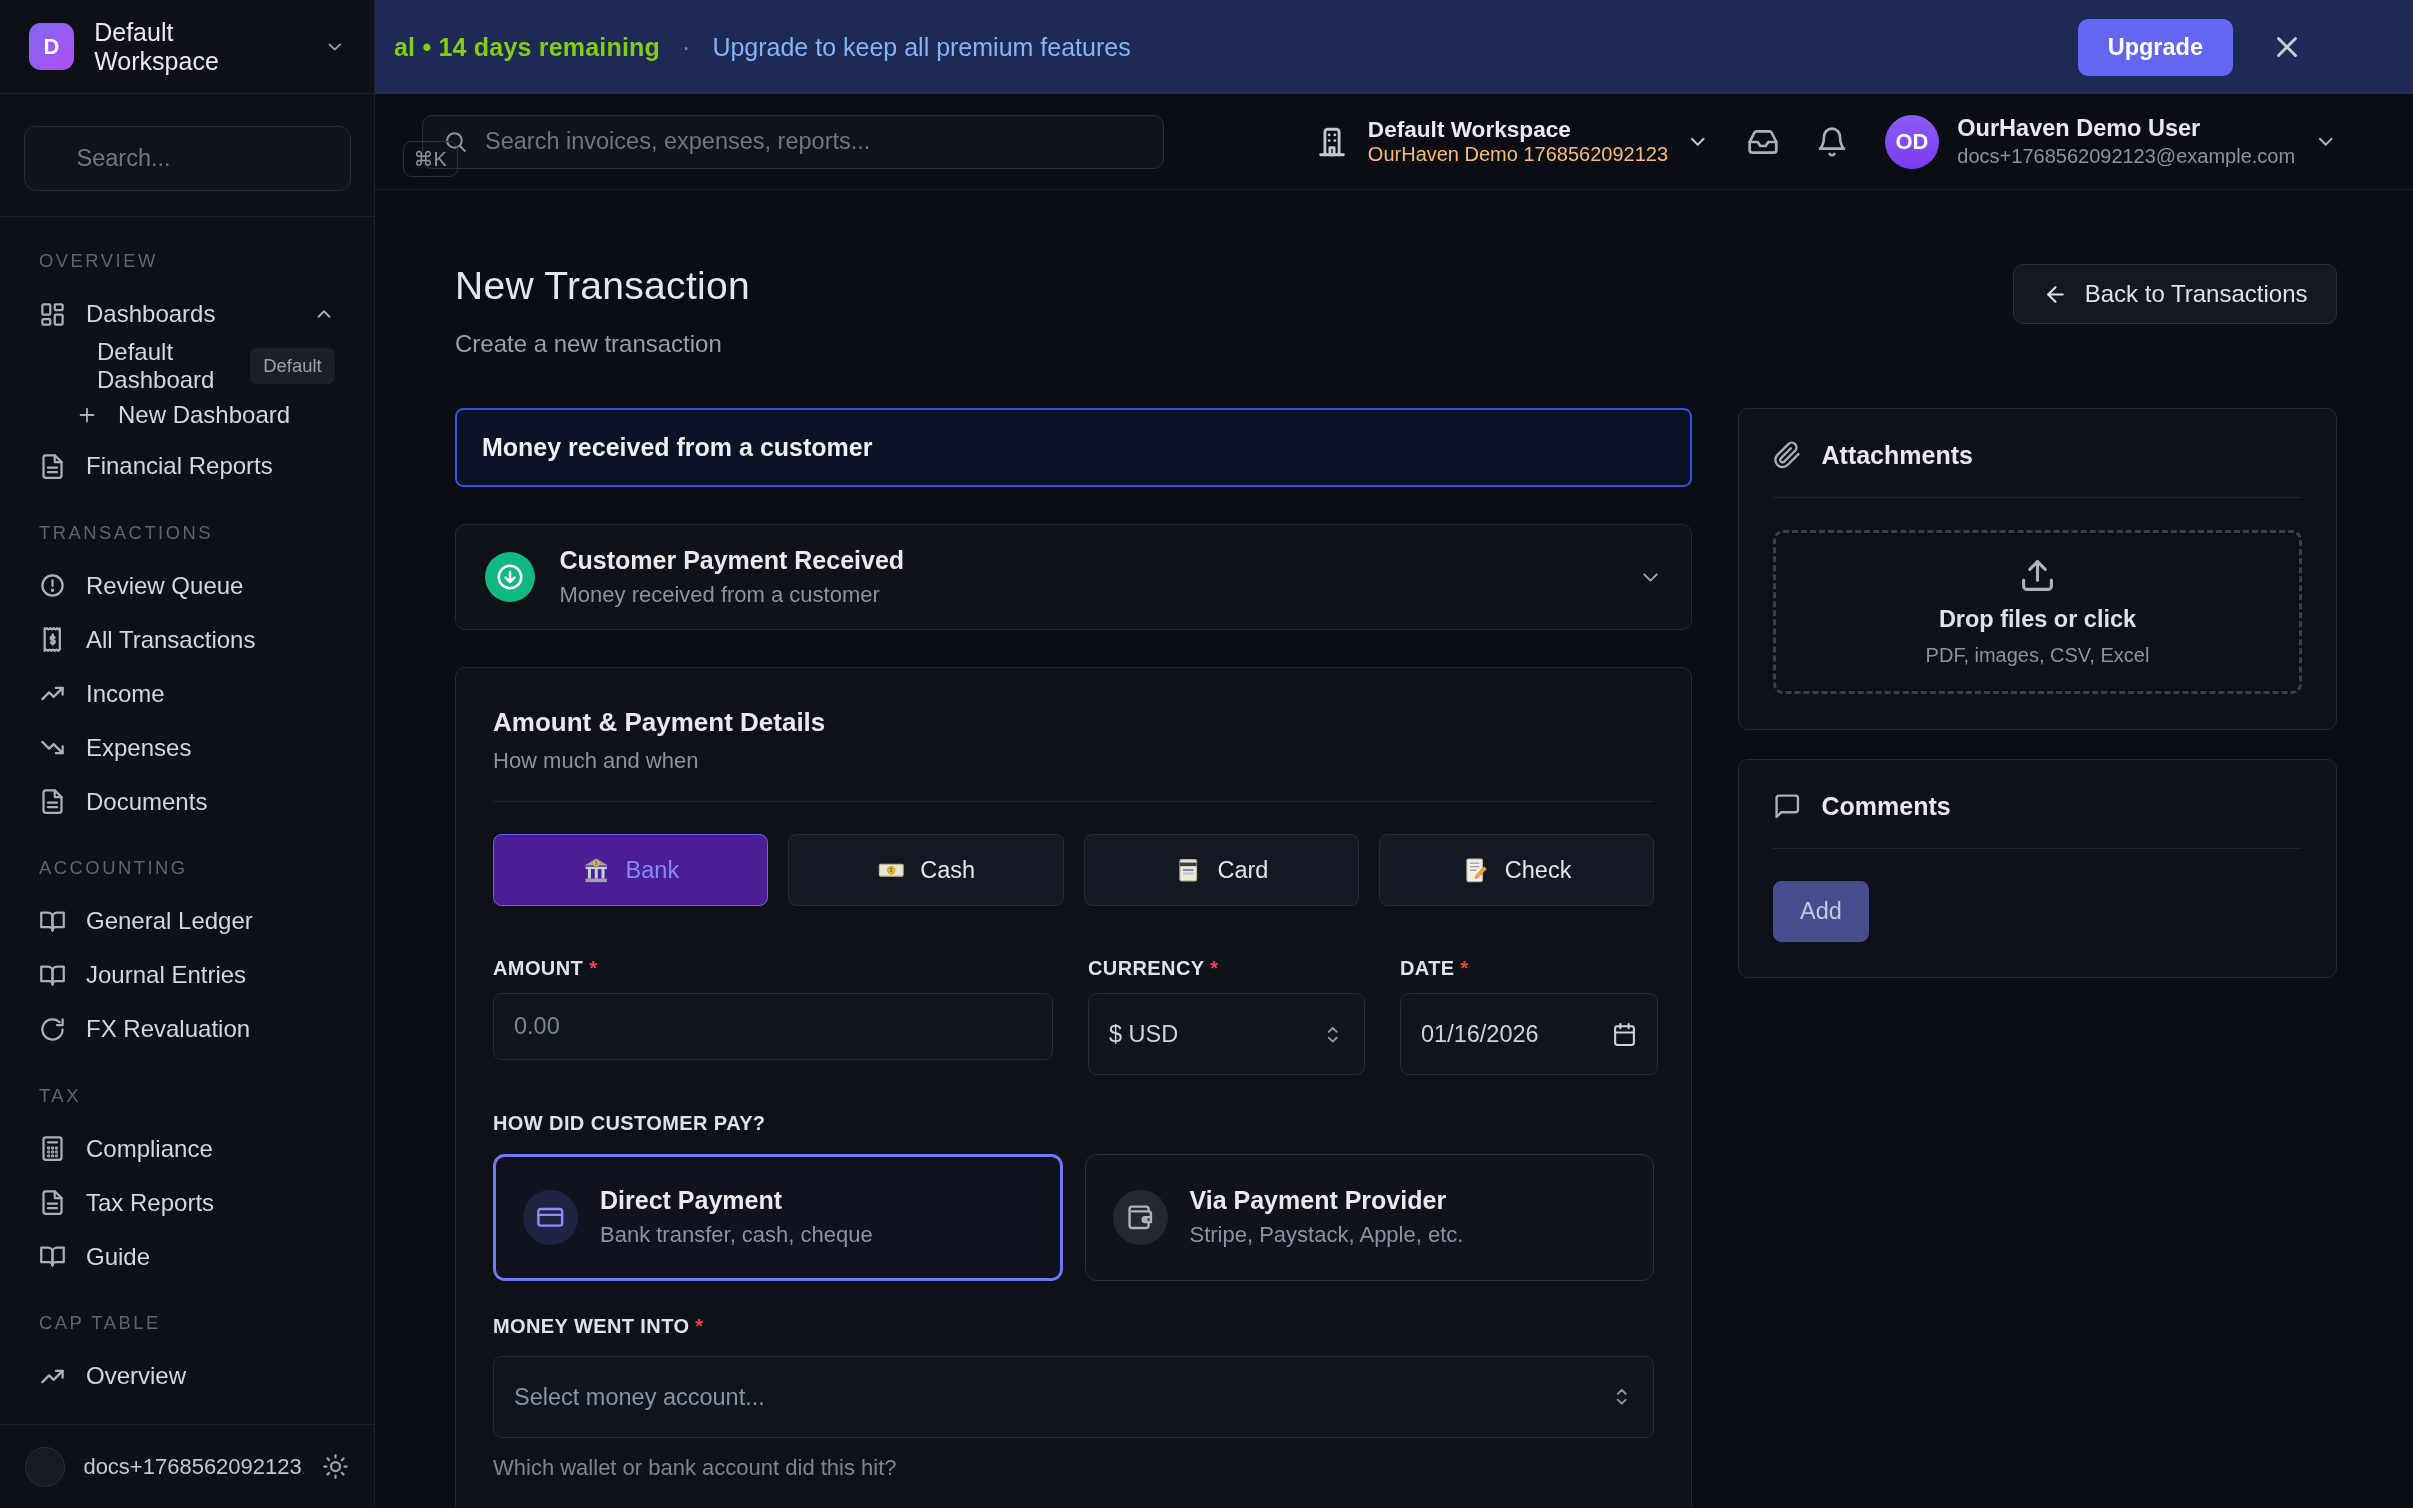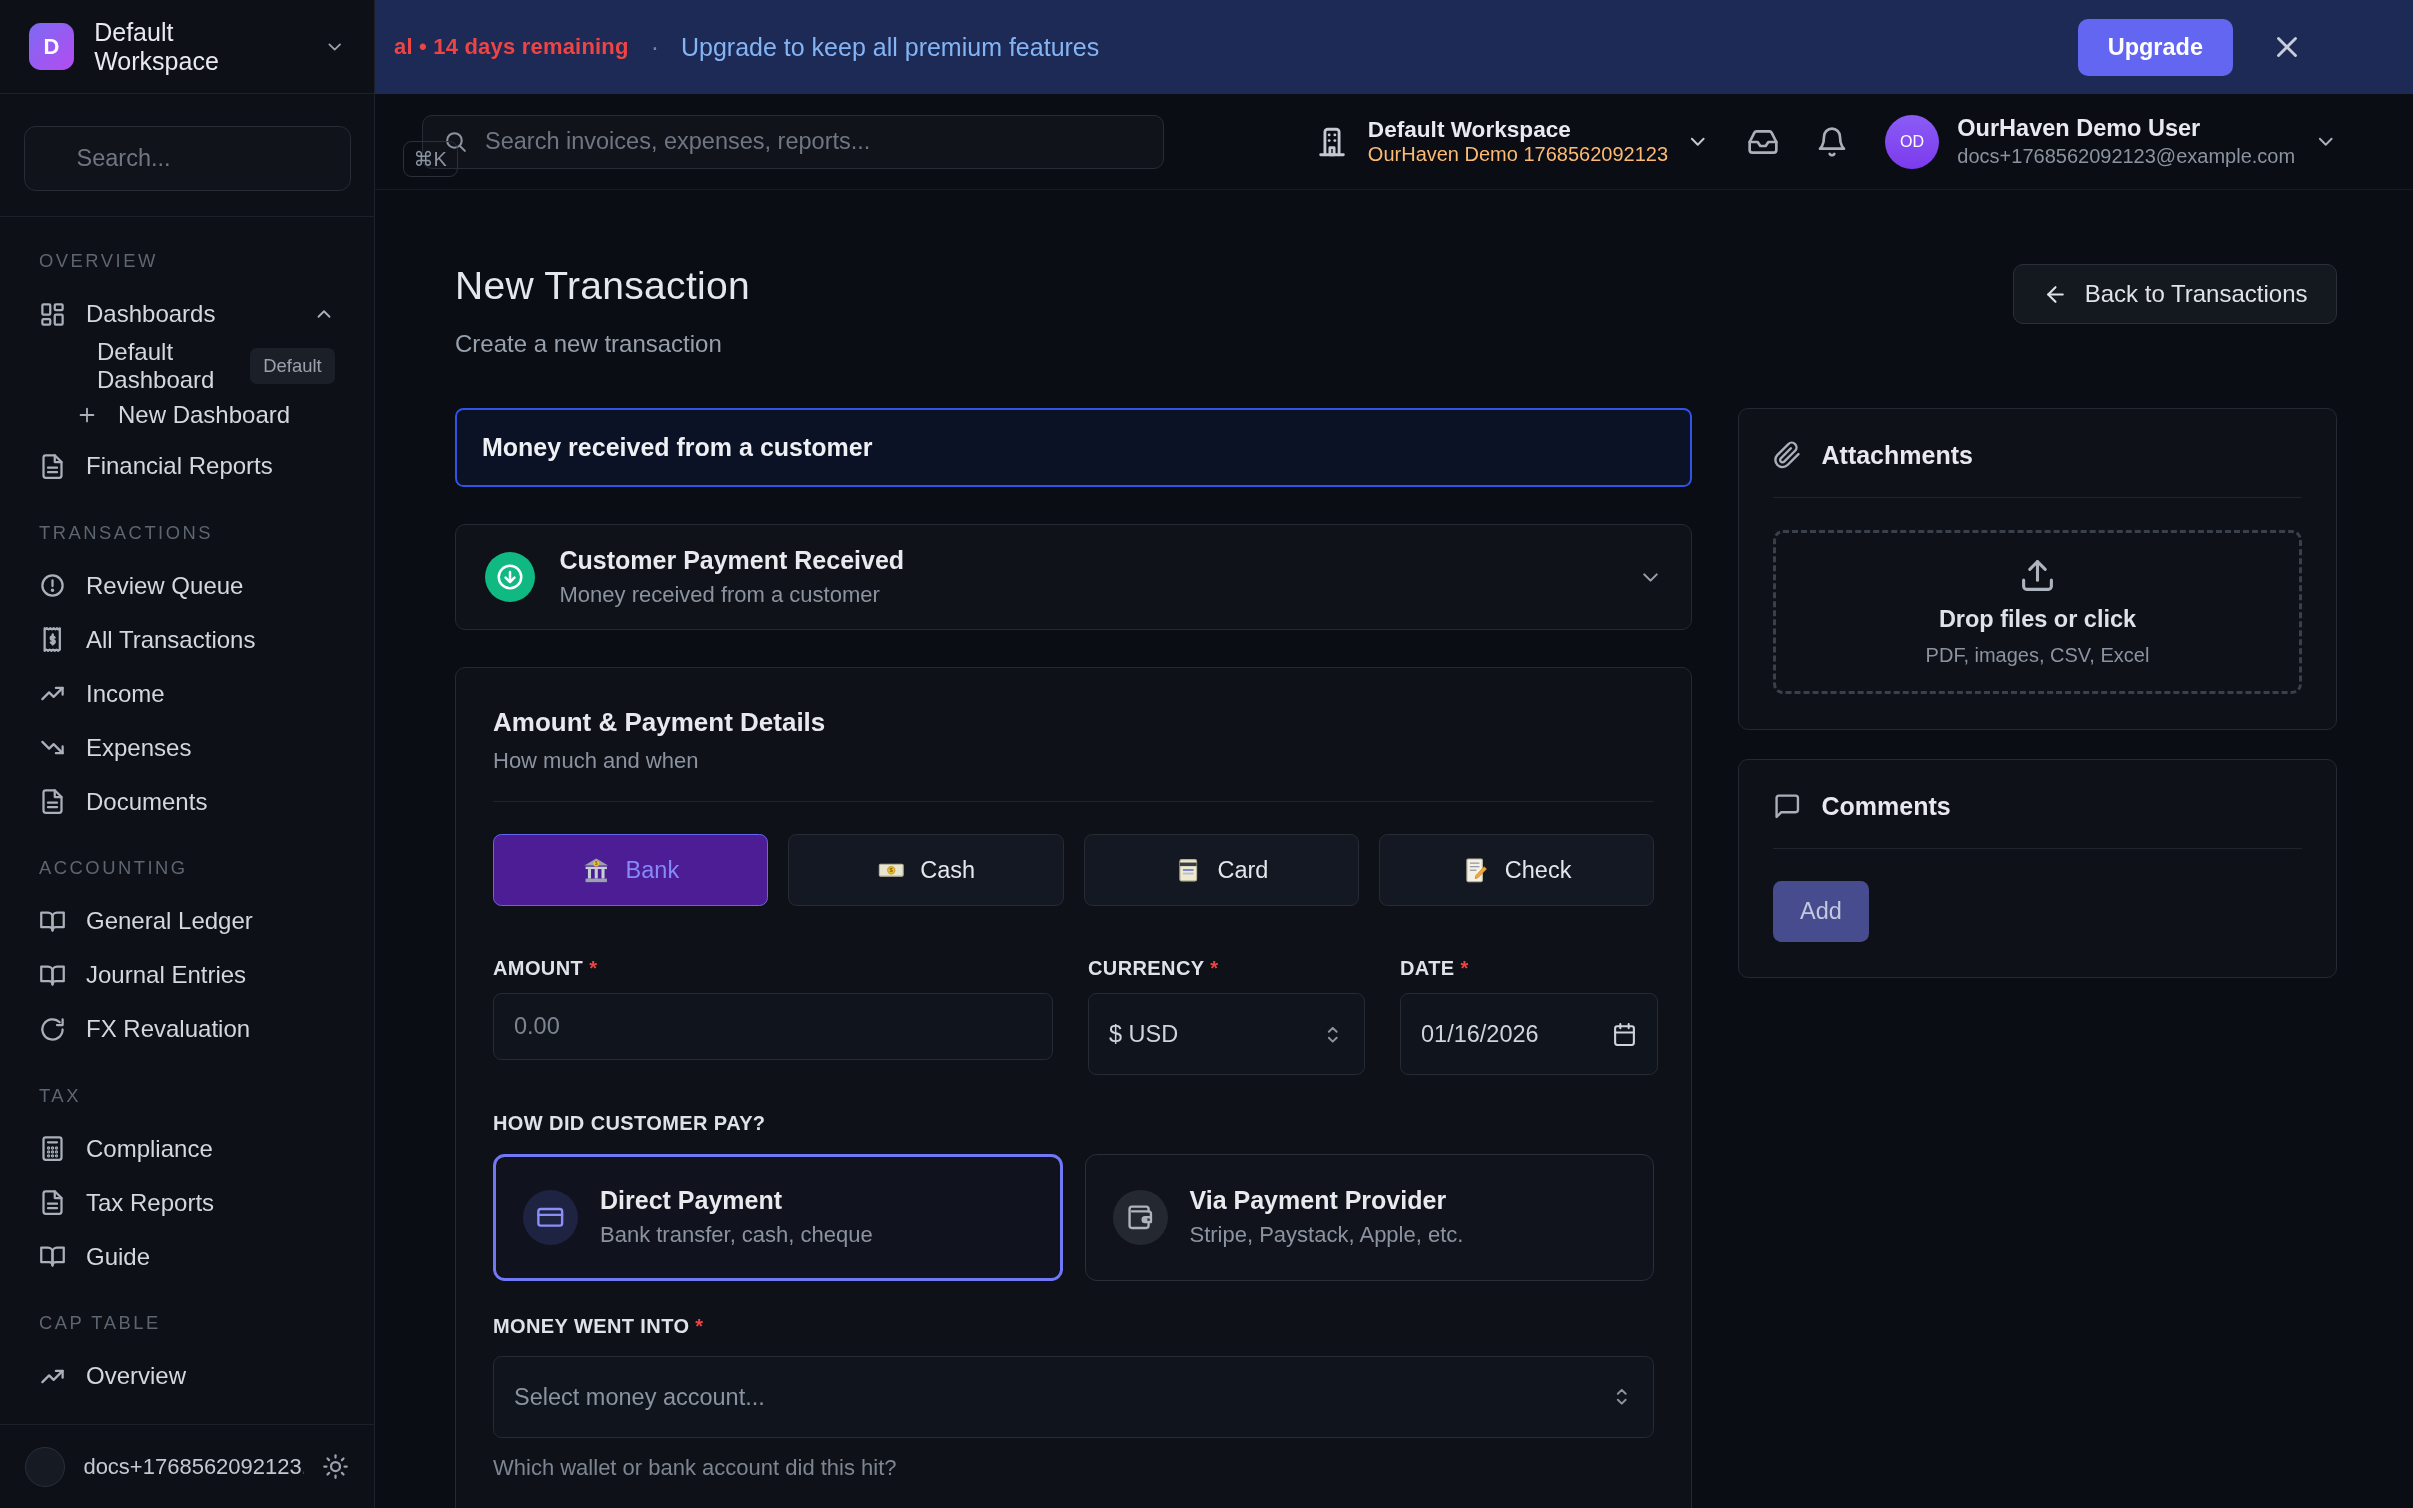--- a/index.html
+++ b/index.html
@@ -2,21 +2,21 @@
 <html style="font-size:13.4px"><head>
 <meta charset="utf-8">
 <style>
   * { margin:0; padding:0; box-sizing:border-box; }
   html,body { width:2413px; height:1508px; overflow:hidden; background:#0a0d13;
     font-family:"Liberation Sans","DejaVu Sans",sans-serif; color:#e5e7eb; }
 
   
   .banner { position:absolute; left:0; top:0; width:2413px; height:94px;
     background:#1c2a55; display:flex; align-items:center; padding-left:394px; z-index:1; }
-  .banner-trial { font-size:22px; font-weight:bold; color:#ef4444; letter-spacing:0.2px; }
+  .banner-trial { font-size:25px; font-weight:bold; color:#84cc16; letter-spacing:0.2px; }
   .banner-dot { color:#7284ab; margin:0 22px; font-size:25px; }
   .banner-link { font-size:25px; color:#85b4f4; cursor:pointer; }
   .banner-right { margin-left:auto; display:flex; align-items:center; gap:37px; padding-right:109px; }
   .upgrade-btn { background:#6366f1; color:#fff; font-size:23.5px; font-weight:bold;
     border:none; border-radius:10px; padding:15px 30px; cursor:pointer; }
   .banner-x { color:#c7cddc; width:34px; height:34px; cursor:pointer; }
 
   
   .sidebar { position:absolute; left:0; top:0; width:375px; height:1508px;
     background:#0d1016; border-right:1.7px solid #1d212a; z-index:3; display:flex; flex-direction:column; }
@@ -65,22 +65,22 @@
     font-size:23.5px; font-family:inherit; }
   .hdr-search input::placeholder { color:#6f7682; }
   .hdr-right { margin-left:auto; display:flex; align-items:center; gap:37px; }
   .hdr-ws { display:flex; align-items:center; gap:18.4px; cursor:pointer; }
   .hdr-ws svg { color:#c3c8d2; }
   .hdr-ws-name { font-size:22.6px; color:#e8eaef; font-weight:bold; }
   .hdr-ws-org { font-size:20px; color:#fdba74; margin-top:0; }
   .icon-btn { color:#aab0ba; cursor:pointer; }
   .user-chip { display:flex; align-items:center; gap:18.4px; cursor:pointer; }
   .user-avatar { width:54px; height:54px; border-radius:50%;
-    background:linear-gradient(180deg,#8b5cf6,#7c3aed); color:#fff; font-size:16px;
-    font-weight:normal; display:flex; align-items:center; justify-content:center; }
+    background:linear-gradient(180deg,#8b5cf6,#7c3aed); color:#fff; font-size:22px;
+    font-weight:bold; display:flex; align-items:center; justify-content:center; }
   .user-name { font-size:23.5px; color:#e8eaef; font-weight:bold; }
   .user-email { font-size:20px; color:#8b93a0; margin-top:3.4px; }
 
   
   .content { padding:74px 77px 0 80px; }
   .page-head { display:flex; align-items:flex-start; }
   .page-title { font-size:39px; font-weight:500; color:#e4e7ec; letter-spacing:0.3px; }
   .page-sub { font-size:24px; color:#98a0ac; margin-top:22px; }
   .back-btn { margin-left:auto; display:flex; align-items:center; gap:17px; height:60px;
     padding:0 28.5px; background:#14181f; border:1.7px solid #2a2f39; border-radius:10px;

